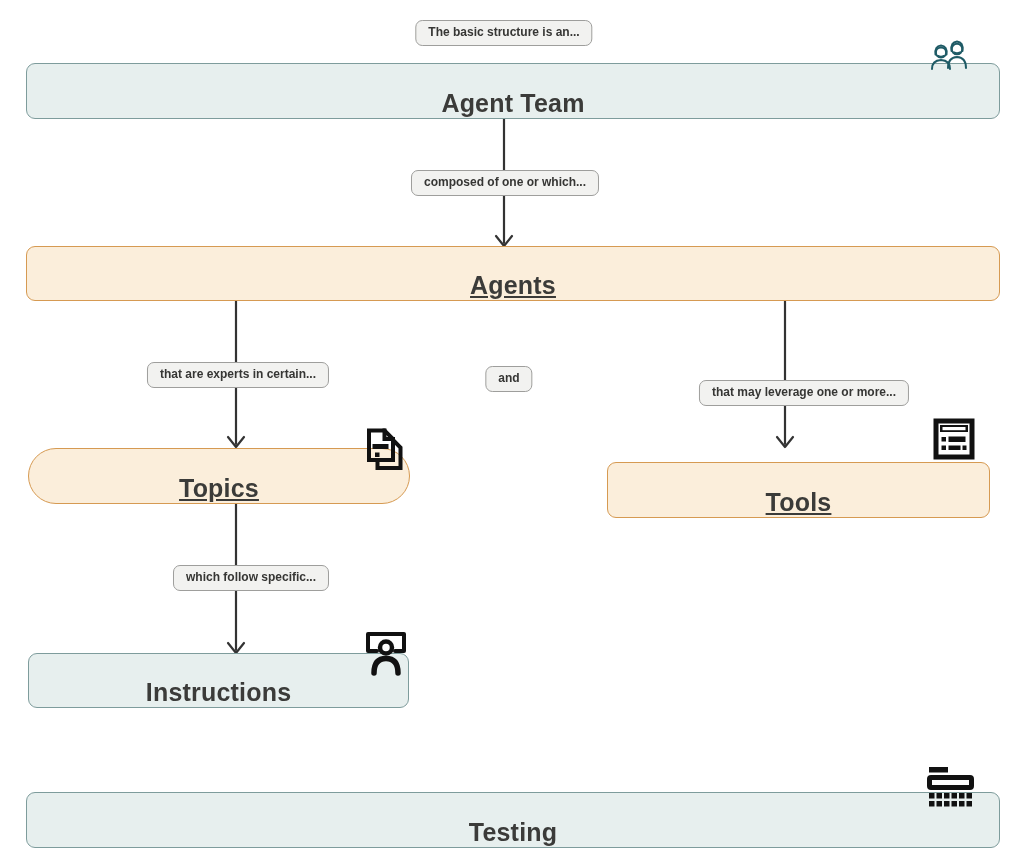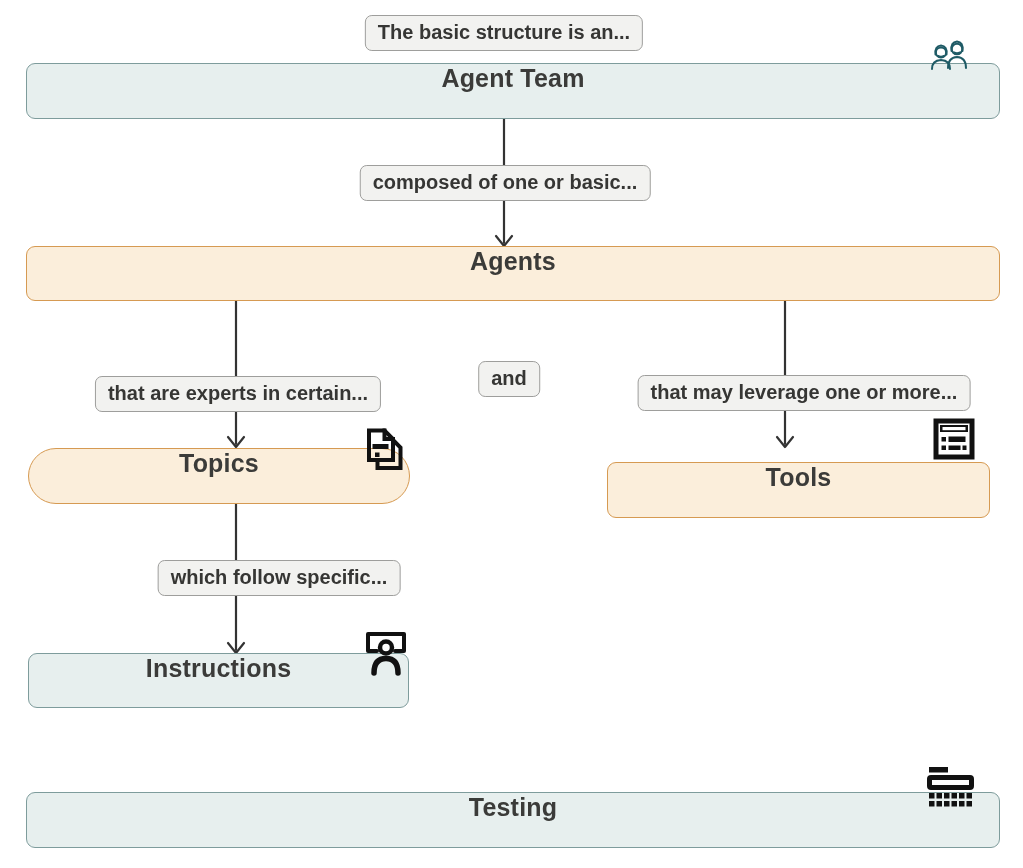--- a/index.html
+++ b/index.html
@@ -2,30 +2,30 @@
 <html><head>
 <meta charset="utf-8">
 <style>
   html,body { margin:0; padding:0; background:#ffffff; }
   .canvas {
     position:relative; width:1023px; height:868px; background:#ffffff;
     font-family:"Liberation Sans", sans-serif; overflow:hidden;
   }
   .edges { position:absolute; left:0; top:0; width:1023px; height:868px; pointer-events:none; }
   .node {
-    position:absolute; display:flex; align-items:flex-start; justify-content:center;
+    position:absolute; display:flex; align-items:flex-end; justify-content:center;
     border-radius:9px; font-weight:700; font-size:25px; color:#3b3b39;
     letter-spacing:0.2px;
   }
   .node.teal   { background:#e7efee; border:1.6px solid #7e9c9c; }
-  .node.orange { background:#fbeedb; border:1.6px solid #d69a52; }
+  .node.orange { background:#fbeedb; border:1.6px solid #d69a52;text-decoration:underline; }
   .edge-label {
     position:absolute; transform:translate(-50%,-50%);
     background:#f2f2f0; border:1.4px solid #9e9e9c; border-radius:7px;
-    padding:4px 12px 5px 12px; font-weight:700; font-size:20px; color:#363634;
+    padding:4px 12px 5px 12px; font-weight:700; font-size:12px; color:#363634;
     white-space:nowrap; line-height:1.25;
   }
   .icon { position:absolute; }
 </style>
 </head>
 <body>
 
 <div class="canvas">
 
   <svg class="edges" viewBox="0 0 1023 868" fill="none" stroke="#333333" stroke-width="2.2" stroke-linecap="round" stroke-linejoin="round">
@@ -42,29 +42,29 @@
       <path d="M777,437 L785,447 L793,437"></path>
     </g>
     <g>
       <line x1="236" y1="503" x2="236" y2="650"></line>
       <path d="M228,643 L236,653 L244,643"></path>
     </g>
   </svg>
 
   <div class="edge-label" style="left:504px; top:33px;">The basic structure is an...</div>
 
-  <div class="edge-label" style="left:505px; top:183px;">composed of one or basic...</div>
+  <div class="edge-label" style="left:505px; top:183px;">composed of one or which...</div>
 
-  <div class="edge-label" style="left:238px; top:394px;">that are experts in certain...</div>
+  <div class="edge-label" style="left:238px; top:375px;">that are experts in certain...</div>
 
   <div class="edge-label" style="left:509px; top:379px;text-align:center;">and</div>
 
   <div class="edge-label" style="left:804px; top:379px;margin-top:14px;">that may leverage one or more...</div>
 
-  <div class="edge-label" style="left:251px; top:578px;margin-left:28px;">which follow specific...</div>
+  <div class="edge-label" style="left:251px; top:578px;">which follow specific...</div>
 
 
   <div class="node teal" style="left:26px; top:63px; width:972px; height:54px;">
     <span>Agent Team</span>
   </div>
 
   <div class="node orange" style="left:26px; top:246px; width:972px; height:53px;">
     <span>Agents</span>
   </div>
 

